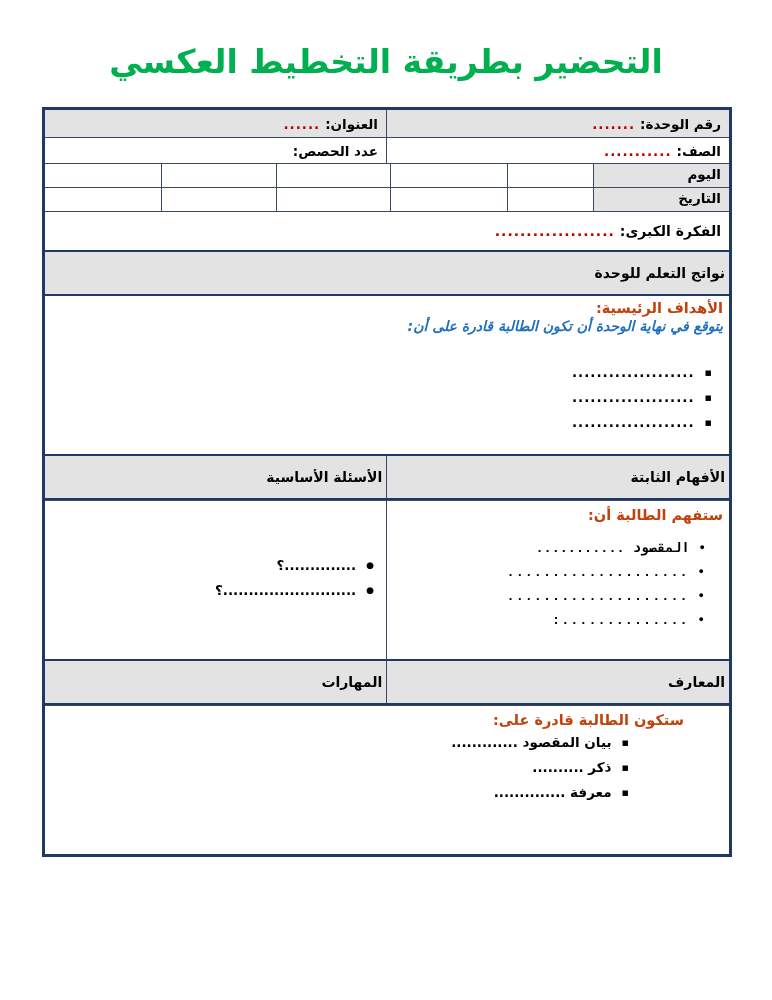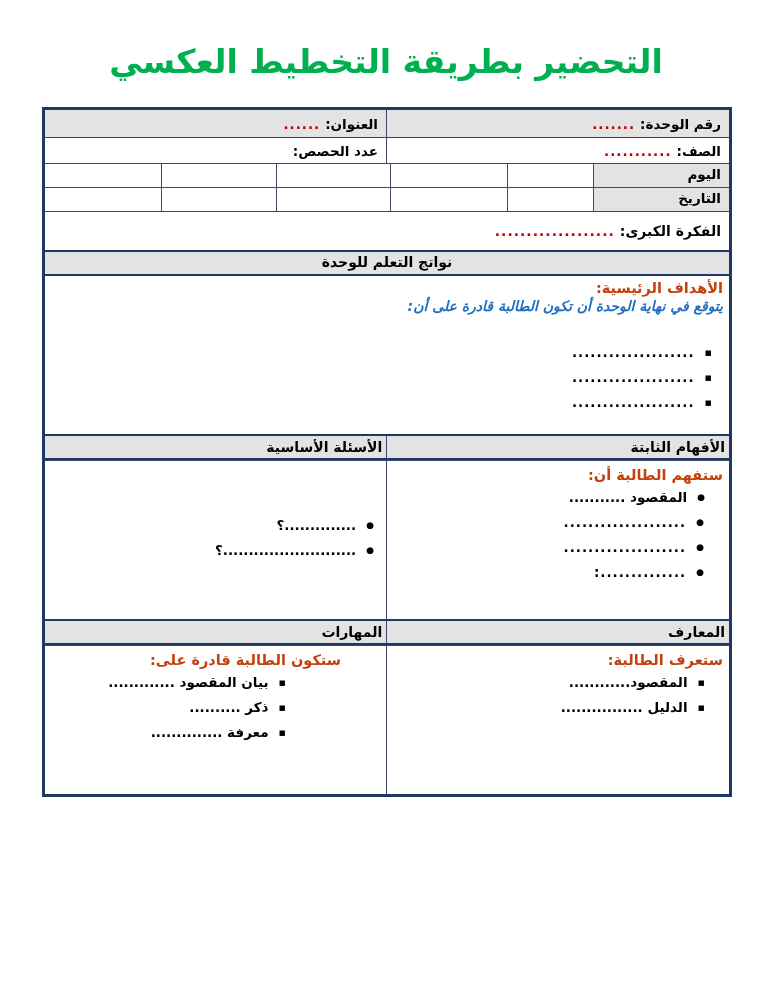--- a/index.html
+++ b/index.html
@@ -39,38 +39,38 @@
   .cell:not(:first-child) { border-right: 1px solid #3B4965; }
   .gray { background: #E3E3E3; }
   .half { width: 50%; padding: 4px 8px 3px; display:flex; align-items:center; }
   .r1 .half { min-height: 27px; }
   .r2 .half { min-height: 25px; }
   .daycell { min-height: 23px; }
   .labelcell { width: 135px; padding: 2px 8px; }
   .c-a { width: 86px; } .c-b { width: 117px; } .c-c { width: 114px; } .c-d { width: 115px; }
   .c-e { flex: 1; }
   .bigidea { width: 100%; min-height: 38px; padding: 8px 8px; display:flex; align-items:center; font-size: 14px; }
-  .band { width: 100%; text-align: center; padding: 2px 4px; min-height: 22px; font-size: 14px; }
+  .band { width: 100%; text-align: right; padding: 13px 4px; min-height: 22px; font-size: 14px; }
   .lbl { margin-left: 5px; white-space: nowrap; text-align: center; }
   .dots-red { color: #C00000; letter-spacing: 1px; white-space: nowrap; }
   
   .objcell { width: 100%; min-height: 158px; padding: 4px 6px; }
   .red-head { color: #c2410c; font-size: 14.5px; }
   .red-head.u { }
   .blue-line { color: #1F6FC0; font-size: 14px; margin-top: 2px; font-style: italic; }
   ul.blist { list-style: none; direction: rtl; }
   ul.blist li { margin-bottom: 9px; letter-spacing: 1px; }
   ul.sq li::before { content: "▪"; font-size: 11px; margin-left: 10px; position: relative; top: -1px; }
   ul.rd li::before { content: "●"; font-size: 9px; margin-left: 10px; position: relative; top: -2px; }
   .obj-list { margin-top: 30px; padding-right: 10px; }
   .obj-list li { margin-bottom: 11px; }
   
   .colcell { width: 50%; min-height: 158px; padding: 6px 6px; }
   .colcell.skills-pad { padding-right: 45px; }
-  .und-list { margin-top: 6px; padding-right: 18px; }
+  .und-list { margin-top: 16px; padding-right: 18px; font-family: Liberation Mono, monospace; }
   .q-list { margin-top: 50px; padding-right: 6px; }
   .know-list { margin-top: 6px; padding-right: 18px; }
   .skill-list { margin-top: 6px; padding-right: 55px; }
   .hdr2 { min-height: 22px; }
   .bottomcell { min-height: 148px; }
 </style>
 </head>
 <body>
 
 <div class="page">
@@ -163,27 +163,20 @@
           </ul>
       </div>
     </div>
 
     <div class="row thick-top thick-bottom">
       <div class="cell half gray band hdr2">المعارف</div>
       <div class="cell half gray band hdr2">المهارات</div>
     </div>
 
     <div class="row">
-      <div class="cell colcell bottomcell">
-        <div class="red-head">ستعرف الطالبة:</div>
-        <ul class="blist sq know-list">
-            <li>المقصود............</li>
-            <li>الدليل ................</li>
-          </ul>
-      </div>
       <div class="cell colcell bottomcell skills-pad">
         <div class="red-head">ستكون الطالبة قادرة على:</div>
         <ul class="blist sq skill-list">
             <li>بيان المقصود .............</li>
             <li>ذكر ..........</li>
             <li>معرفة ..............</li>
           </ul>
       </div>
     </div>
 

